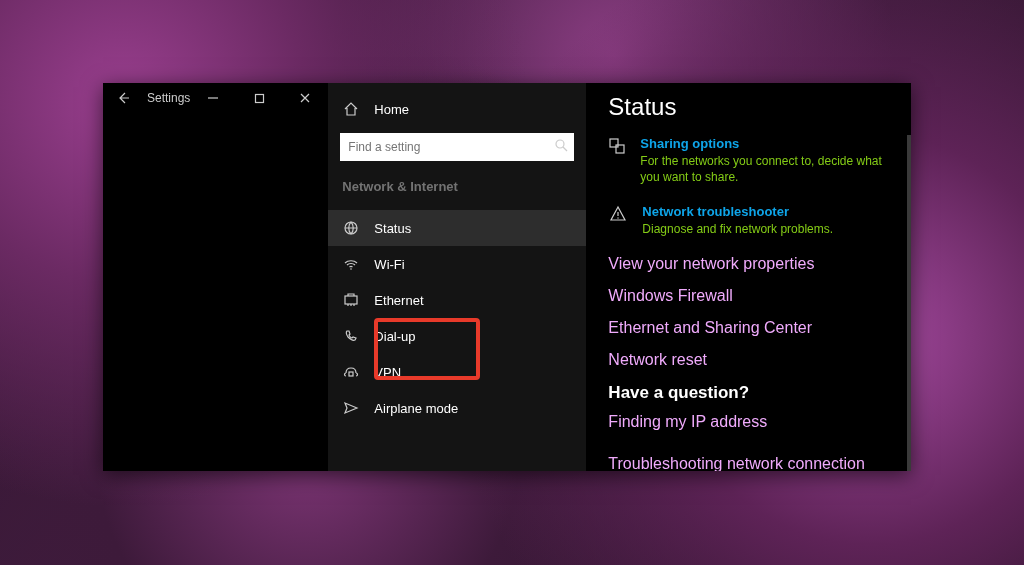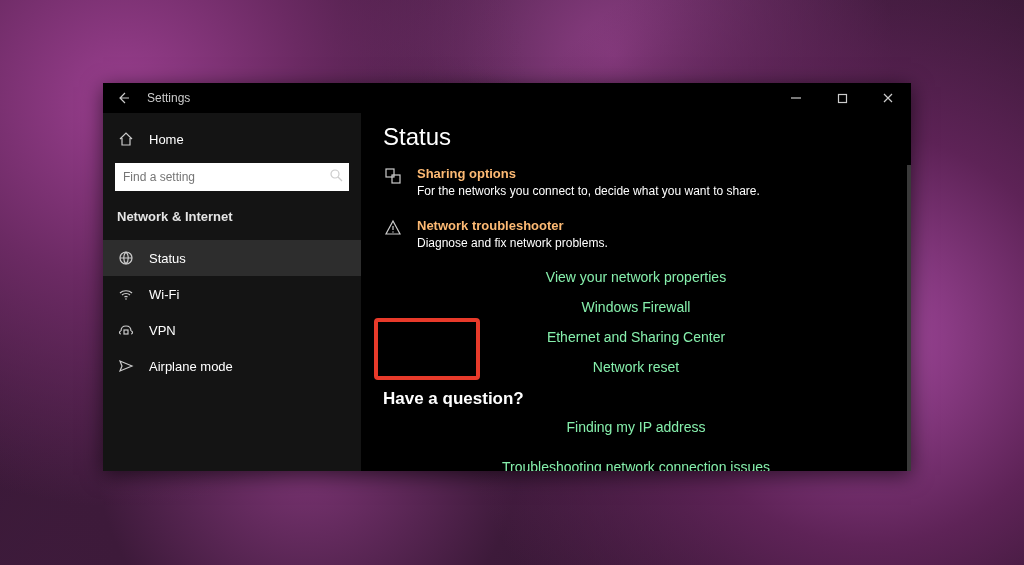--- a/index.html
+++ b/index.html
@@ -16,21 +16,21 @@
   }
   
   .window{
     position:absolute;
     left:103px; top:83px;
     width:808px; height:388px;
     background:#000;
     color:#fff;
     box-shadow:0 4px 20px rgba(0,0,0,.6);
     display:flex;
-    flex-direction:column;
+    flex-direction:row;
   }
   
   .titlebar{
     height:30px;
     display:flex;
     align-items:center;
     font-size:12px;
     color:#ccc;
   }
   .titlebar .back{
@@ -71,40 +71,40 @@
     gap:12px;
   }
   .searchbox input{
     flex:1;border:none;outline:none;font-size:12px;background:transparent;color:#000;
   }
   .search-icon svg{stroke:#666;}
   .category-header{
     padding:8px 14px 10px 14px;
     font-size:13px;
     font-weight:600;
-    color:#e5e5e5;
+    color:#737373;
   }
   .nav-list{margin-top:6px;}
   
   .content{
     flex:1;
     background:#000;
     padding:10px 22px 0 22px;
     overflow:hidden;
     position:relative;
   }
   .page-title{font-size:24px;font-weight:400;margin:0 0 14px 0;}
   .option-row{
     display:flex;align-items:flex-start;
     margin-bottom:18px;
   }
   .opt-icon{width:20px;margin-right:14px;margin-top:2px;display:flex;justify-content:center;}
-  .opt-title{font-size:13px;font-weight:600;color:#fdba74;line-height:18px;}
-  .opt-desc{font-size:12px;color:#ffffff;line-height:16px;}
-  .link{display:block;font-size:14px;color:#86efac;margin-bottom:14px;cursor:pointer;text-align:center;}
+  .opt-title{font-size:13px;font-weight:600;color:#0ea5e9;line-height:18px;}
+  .opt-desc{font-size:12px;color:#84cc16;line-height:16px;}
+  .link{display:block;font-size:16px;color:#f0abfc;margin-bottom:14px;cursor:pointer;}
   .highlight-box{
     position:absolute;
     border:4px solid #e83a2a;
     border-radius:4px;
     pointer-events:none;
   }
   .question-heading{font-size:17px;font-weight:700;margin:14px 0 10px 0;}
   .scrollbar-right{
     position:absolute;right:0;top:52px;bottom:0;width:4px;background:#3a3a3a;
   }
@@ -180,20 +180,37 @@
               <svg width="16" height="16" viewBox="0 0 16 16">
                   <path class="svg-icon" d="M2 7 C5 4 11 4 14 7 M4 9 C6 7 10 7 12 9 M6.5 11 C7.3 10.3 8.7 10.3 9.5 11"></path>
                   <circle cx="8" cy="13" r="0.8" fill="#ccc"></circle>
                 </svg>
             </span>
             <span>Wi-Fi</span>
           </div>
           <div class="nav-item">
             <span class="nav-icon">
               <svg width="16" height="16" viewBox="0 0 16 16">
+                  <rect class="svg-icon" x="2" y="4" width="12" height="8"></rect>
+                  <path class="svg-icon" d="M5 4 V2 H11 V4 M5 12 V14 M8 12 V14 M11 12 V14"></path>
+                </svg>
+            </span>
+            <span>Ethernet</span>
+          </div>
+          <div class="nav-item">
+            <span class="nav-icon">
+              <svg width="16" height="16" viewBox="0 0 16 16">
+                  <path class="svg-icon" d="M4 3 C3 4 3 6 5 9 C8 12 10 13 12 12 L13 10 L10 9 L9 10 C8 10 6 8 6 7 L7 6 L6 3 Z"></path>
+                </svg>
+            </span>
+            <span>Dial-up</span>
+          </div>
+          <div class="nav-item">
+            <span class="nav-icon">
+              <svg width="16" height="16" viewBox="0 0 16 16">
                   <path class="svg-icon" d="M3 9 C3 6 5 4 8 4 C11 4 13 6 13 9 M3 9 A1.5 1.5 0 0 0 3 12 M13 9 A1.5 1.5 0 0 1 13 12"></path>
                   <rect class="svg-icon" x="6" y="8" width="4" height="4"></rect>
                 </svg>
             </span>
             <span>VPN</span>
           </div>
           <div class="nav-item">
             <span class="nav-icon">
               <svg width="16" height="16" viewBox="0 0 16 16">
                   <path class="svg-icon" d="M14 8 L2 3 L4 8 L2 13 Z"></path>

